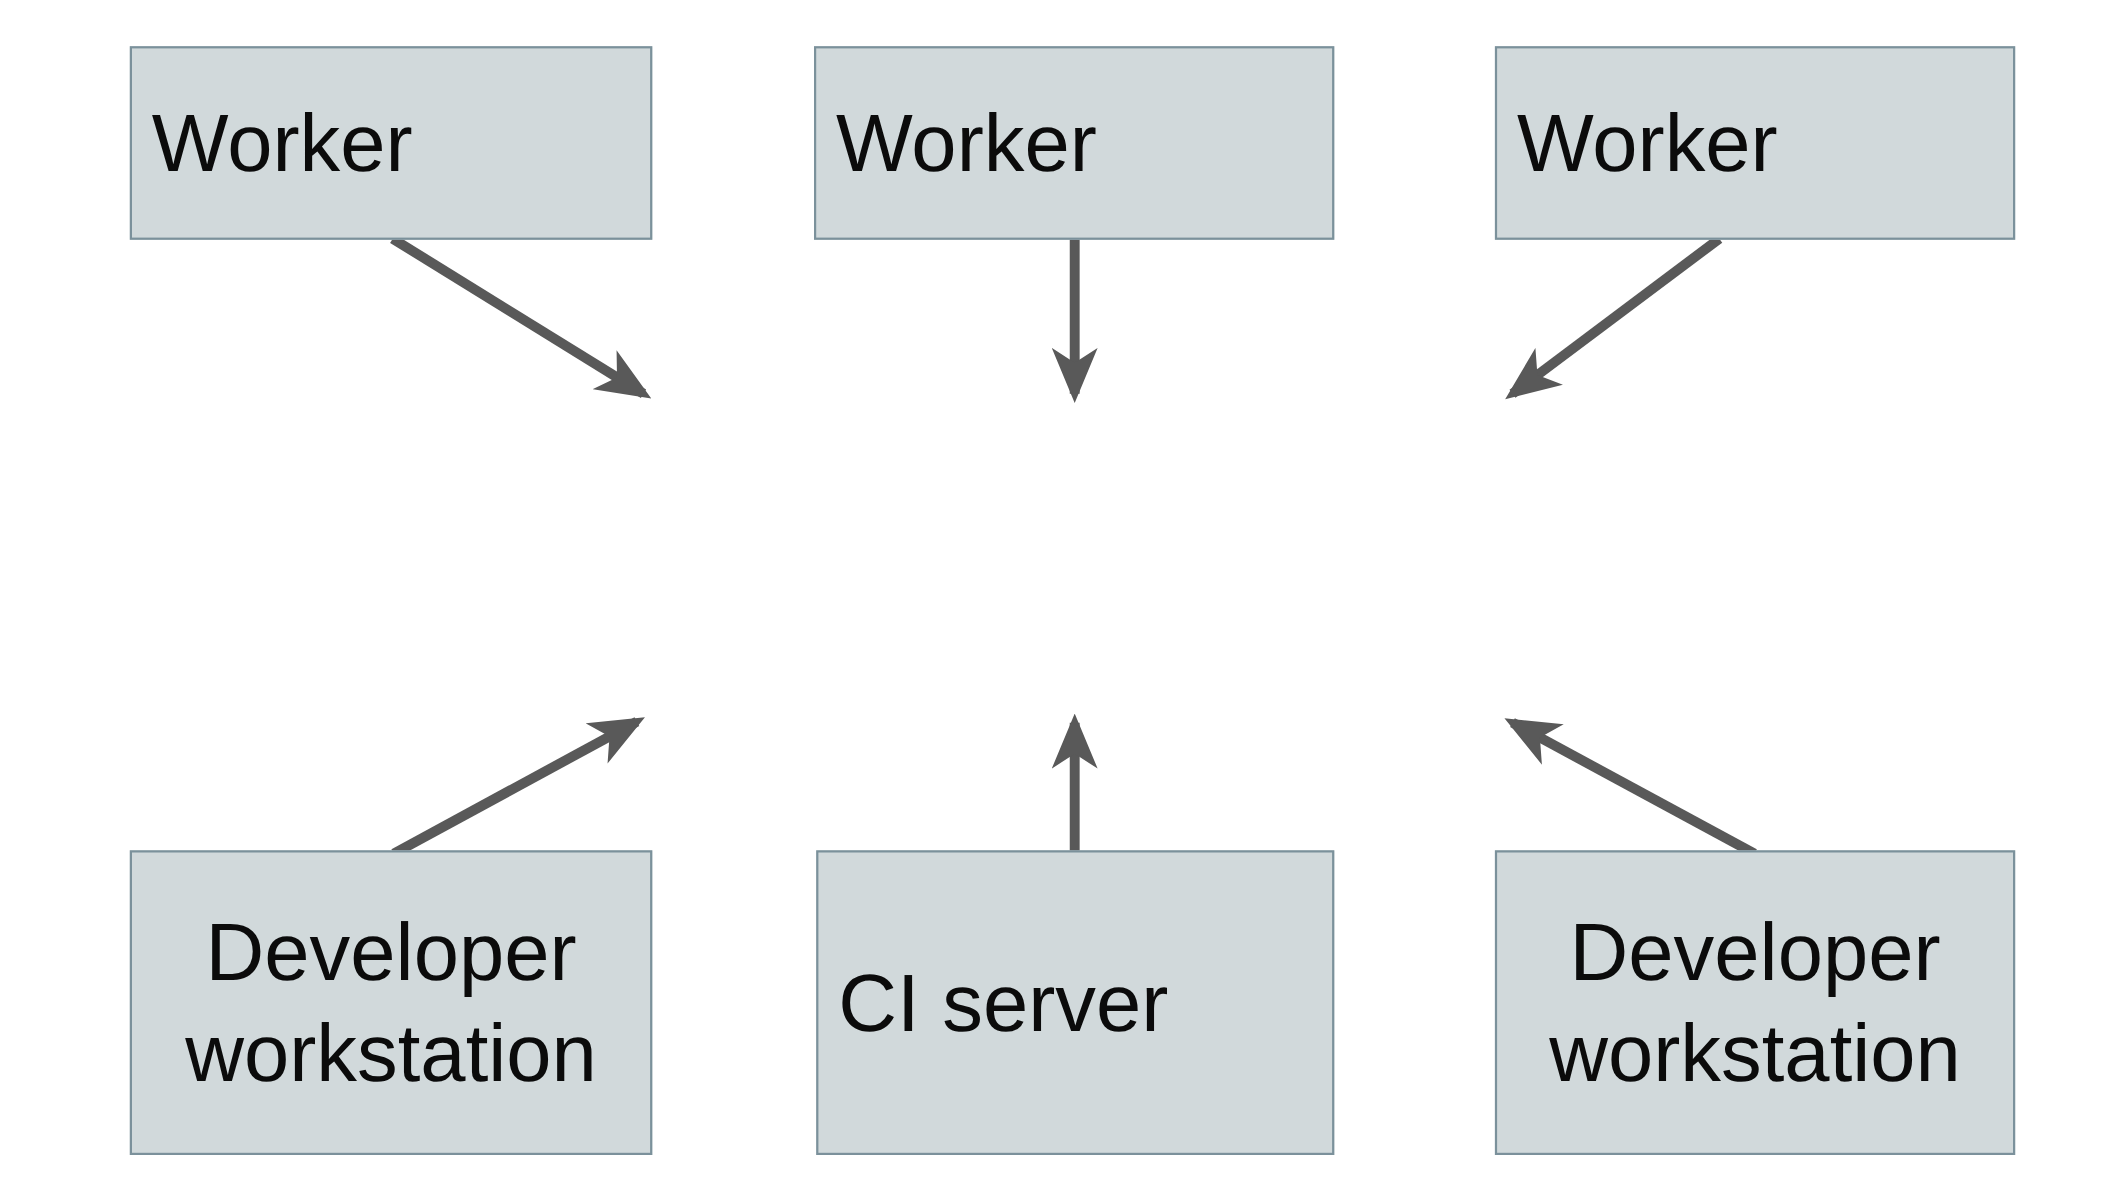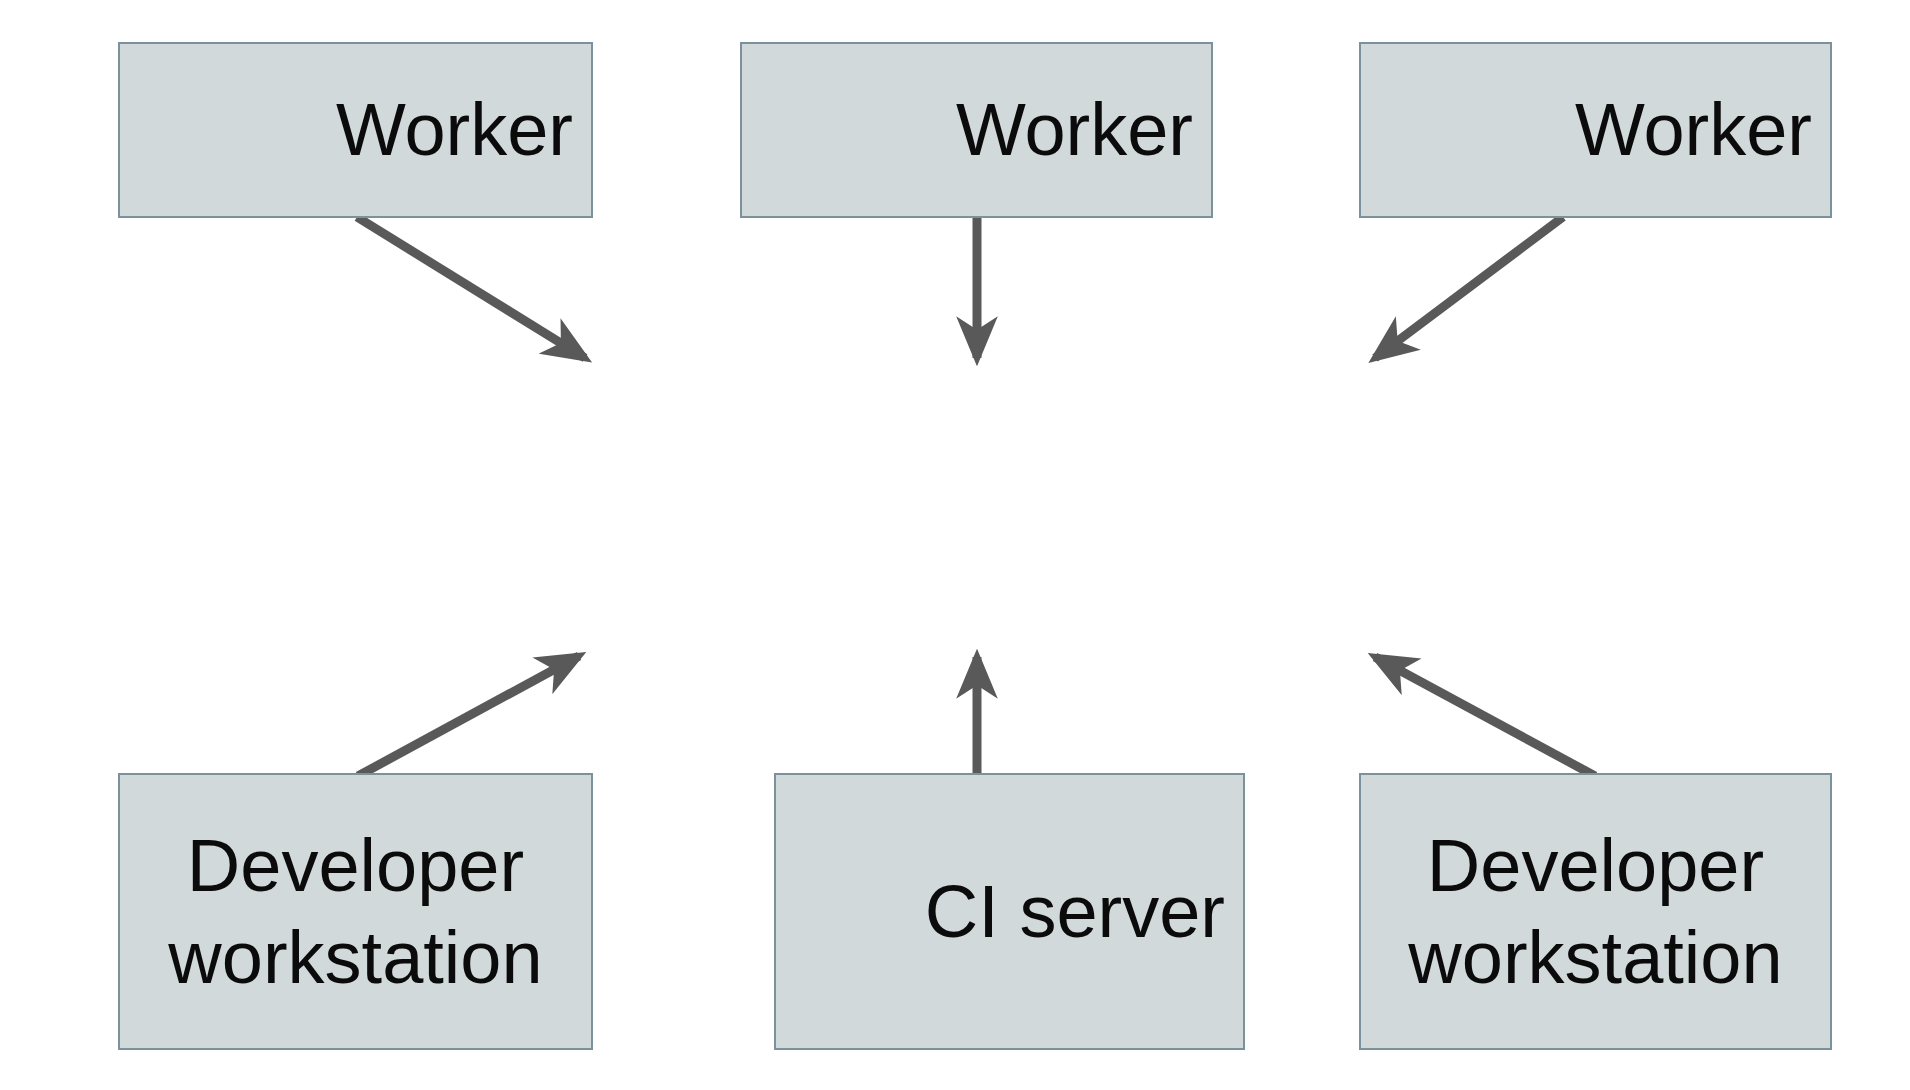--- a/index.html
+++ b/index.html
@@ -22,39 +22,39 @@
     overflow: hidden;
     font-family: "Liberation Sans", "DejaVu Sans", sans-serif;
   }
   .node {
     position: absolute;
     box-sizing: border-box;
     background: var(--node-fill);
     border: 2px solid var(--node-border);
     display: flex;
     align-items: center;
-    justify-content: flex-end;
+    justify-content: flex-start;
     text-align: center;
   }
   .node .label {
     color: var(--label);
     font-size: 74px;
     line-height: 1.24;
     letter-spacing: 0px;
     padding: 0 18px;
   }
   
   .worker-tl { left: 118px; top: 42px;  width: 475px; height: 176px; }
   .worker-tc { left: 740px; top: 42px;  width: 473px; height: 176px; }
   .worker-tr { left: 1359px; top: 42px; width: 473px; height: 176px; }
   
   .build-master { left: 573px; top: 368px; width: 786px; height: 275px; }
   
   .dev-bl   { left: 118px;  top: 773px; width: 475px; height: 277px; }
-  .ci       { left: 742px;  top: 773px; width: 471px; height: 277px; margin-left: 32px; }
+  .ci       { left: 742px;  top: 773px; width: 471px; height: 277px; }
   .dev-br   { left: 1359px; top: 773px; width: 473px; height: 277px; }
 
   .arrow-layer {
     position: absolute;
     left: 0; top: 0;
     width: 1910px;
     height: 1090px;
     pointer-events: none;
   }
   .edge {

